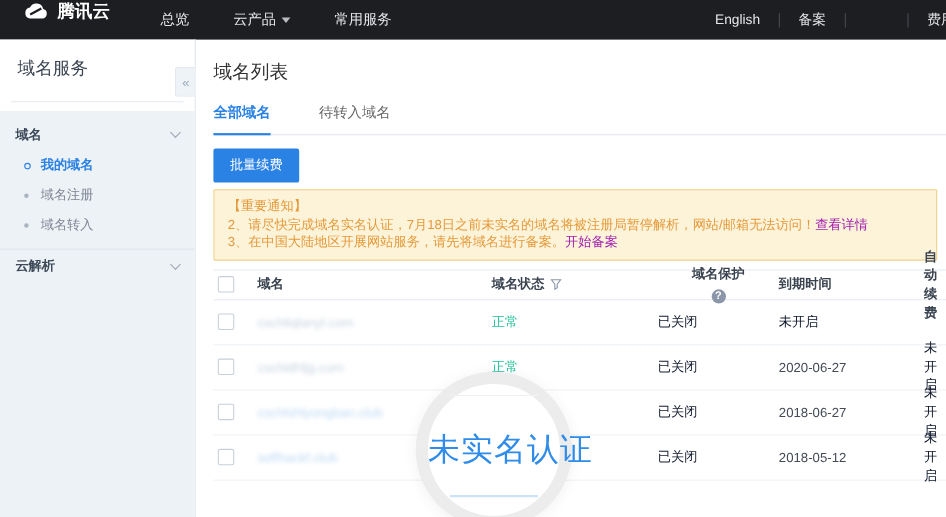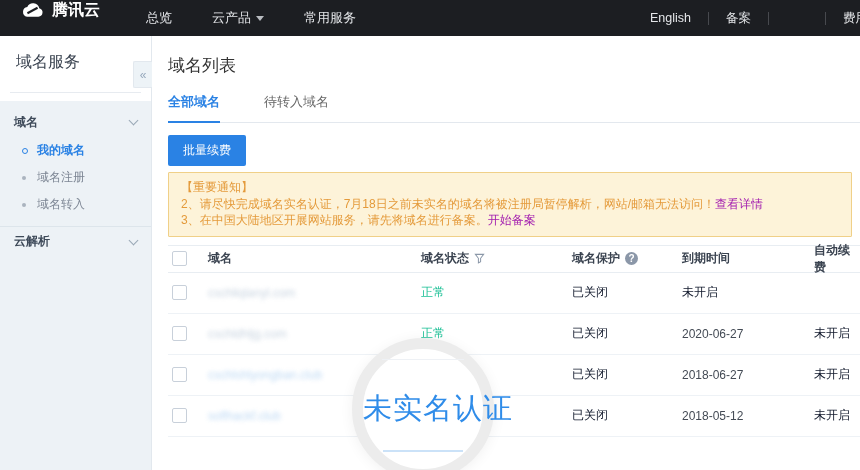--- a/index.html
+++ b/index.html
@@ -19,21 +19,21 @@
   .nav-right { display:flex; align-items:center; height:36px; }
   .nav-right .nav-item { padding:0 17px; font-size:12.5px; }
   .nav-divider { width:1px; height:13px; background:#47494e; }
   .nav-blank { width:56px; height:36px; }
   .nav-clipped { padding-left:14px; width:30px; white-space:nowrap; }
 
   
   .shell { display:flex; height:434px; }
 
   
-  .sidebar { width:152px; background:#fff; border-right:1px solid #e2e8ee;
+  .sidebar { width:178px; background:#fff; border-right:1px solid #e2e8ee;
     position:relative; display:flex; flex-direction:column; }
   .side-title { padding:16px 0 0 16px; font-size:16px; color:#3a4350; height:56px; }
   .side-collapse { position:absolute; top:25px; right:-1px; width:19px; height:27px;
     background:#edf3f7; border:1px solid #e2e8ee; border-right:none; border-radius:2px 0 0 2px;
     color:#97a9bd; font-size:12px; display:flex; align-items:center; justify-content:center;
     cursor:pointer; }
   .side-divider { height:1px; background:#e7ebf0; margin:0 10px; }
   .side-menu { flex:1; background:#edf2f6; margin-top:8px; padding-top:6px; }
   .menu-section { height:30px; display:flex; align-items:center; justify-content:space-between;
     padding:0 14px; font-size:12px; color:#3e4a59; font-weight:bold; cursor:pointer; }
@@ -66,21 +66,21 @@
 
   
   .tbl { margin-top:8px; }
   .tbl-head { display:flex; align-items:center; height:28px; border-top:1px solid #e8edf2;
     border-bottom:1px solid #e8edf2; font-size:12px; color:#3a4350; font-weight:bold; }
   .tbl-row { display:flex; align-items:center; height:41px; border-bottom:1px solid #eef2f6;
     font-size:12px; }
   .c-cb { width:40px; padding-left:4px; }
   .c-domain { width:213px; }
   .c-status { width:151px; }
-  .c-prot { width:110px; }
+  .c-prot { width:110px;flex-direction:column; }
   .c-exp { width:132px; }
   .c-renew { flex:1; }
   .checkbox { width:15px; height:15px; border:1px solid #c8d0da; border-radius:2px;
     background:#fff; cursor:pointer; }
   .head-cell { display:flex; align-items:center; gap:5px; }
   .qmark { width:13px; height:13px; border-radius:50%; background:#8b97a8; color:#fff;
     font-size:10px; display:inline-flex; align-items:center; justify-content:center;
     cursor:pointer; font-weight:bold; }
   .domain-blur { color:#a9cdf0; filter:blur(2px); opacity:.75; }
   .domain-blur.gray { color:#b7c6d6; }

